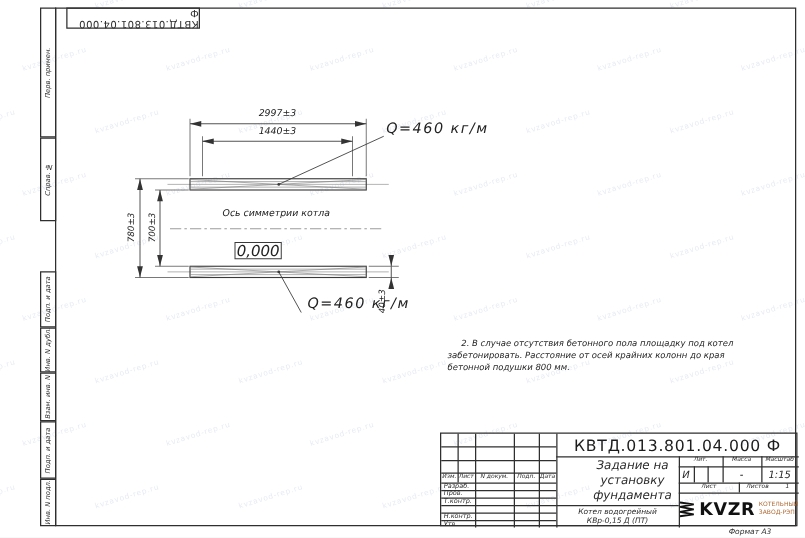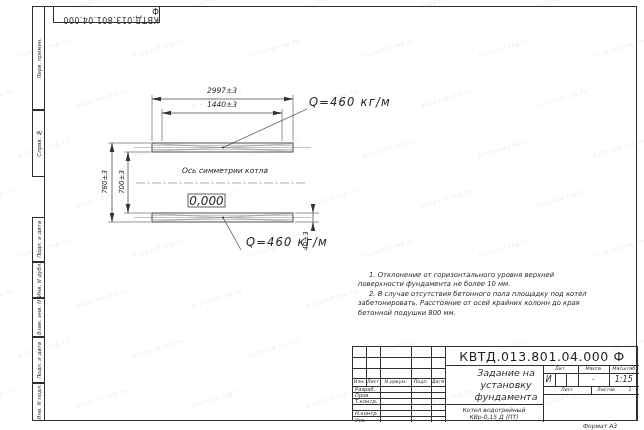--- a/index.html
+++ b/index.html
@@ -210,25 +210,24 @@
     <rect x="188" y="194" width="37" height="13" fill="#ffffff" stroke="#3a3a3a" stroke-width="0.8"></rect>
   </svg>
 
   <span class="dtext" style="left:186px;top:86px;width:72px;text-align:center;font-size:7.5px;">2997±3</span>
   <span class="dtext" style="left:186px;top:100px;width:72px;text-align:center;font-size:7.5px;">1440±3</span>
   <span class="dtext rot" style="left:105px;top:182px;font-size:7px;">780±3</span>
   <span class="dtext rot" style="left:122px;top:182px;font-size:7px;">700±3</span>
   <span class="dtext rot" style="left:306px;top:241px;font-size:7px;">40±3</span>
   <span class="dtext" style="left:309px;top:95px;font-size:11.5px;letter-spacing:1.2px;">Q=460 кг/м</span>
   <span class="dtext" style="left:246px;top:235px;font-size:11.5px;letter-spacing:1.2px;">Q=460 кг/м</span>
-  <span class="dtext" style="left:178px;top:166px;width:90px;text-align:right;font-size:7.5px;">Ось симметрии котла</span>
+  <span class="dtext" style="left:178px;top:166px;width:90px;text-align:left;font-size:7.5px;">Ось симметрии котла</span>
   <span class="dtext elev" style="left:188px;top:194px;width:37px;height:13px;font-size:12px;">0,000</span>
 
   <div class="notes">
-    <p>1. Отклонение от горизонтального уровня верхней поверхности фундамента не более 10 мм.</p>
     <p>2. В случае отсутствия бетонного пола площадку под котел забетонировать. Расстояние от осей крайних колонн до края бетонной подушки 800 мм.</p>
   </div>
 
   <div class="tb">
 
     <div class="vl" style="left:92px;top:0;height:75px;width:1.4px;"></div>
     <div class="vl" style="left:190px;top:18px;height:57px;width:1.4px;"></div>
     <div class="vl" style="left:13px;top:0;height:38.5px;width:0.8px;"></div>
     <div class="vl" style="left:27px;top:0;height:75px;width:0.8px;"></div>
     <div class="vl" style="left:58px;top:0;height:75px;width:0.8px;"></div>
@@ -276,17 +275,25 @@
     <div class="ctr tlbl" style="left:225px;top:18px;width:30.5px;height:7.5px;">Масса</div>
     <div class="ctr tlbl" style="left:255.5px;top:18px;width:30.5px;height:7.5px;">Масштаб</div>
     <div class="ctr val" style="left:190px;top:25.5px;width:11.7px;height:13.5px;">И</div>
     <div class="ctr val" style="left:225px;top:25.5px;width:30.5px;height:13.5px;">-</div>
     <div class="ctr val" style="left:255.5px;top:25.5px;width:30.5px;height:13.5px;">1:15</div>
 
     <div class="ctr tlbl" style="left:190px;top:39px;width:48px;height:7.5px;">Лист</div>
     <div class="ctr tlbl" style="left:238px;top:39px;width:30px;height:7.5px;">Листов</div>
     <div class="ctr tlbl" style="left:268px;top:39px;width:18px;height:7.5px;">1</div>
 
+    <div class="ctr logo-wrap" style="left:190px;top:46.5px;width:96px;height:28.5px;">
+      <svg width="13" height="15" viewBox="0 0 13 15">
+        <path d="M1,2 L12,3.5 L1,5.5 L12,7.5 L1,9.5 L12,11.5 L1,13" fill="none" stroke="#111" stroke-width="1.6"></path>
+      </svg>
+      <span class="kvzr">KVZR</span>
+      <span class="org preline">КОТЕЛЬНЫЙ
+ЗАВОД-РЭП</span>
+    </div>
   </div>
 
   <div class="fmt">Формат А3</div>
 
 </div>
 
 </body></html>

